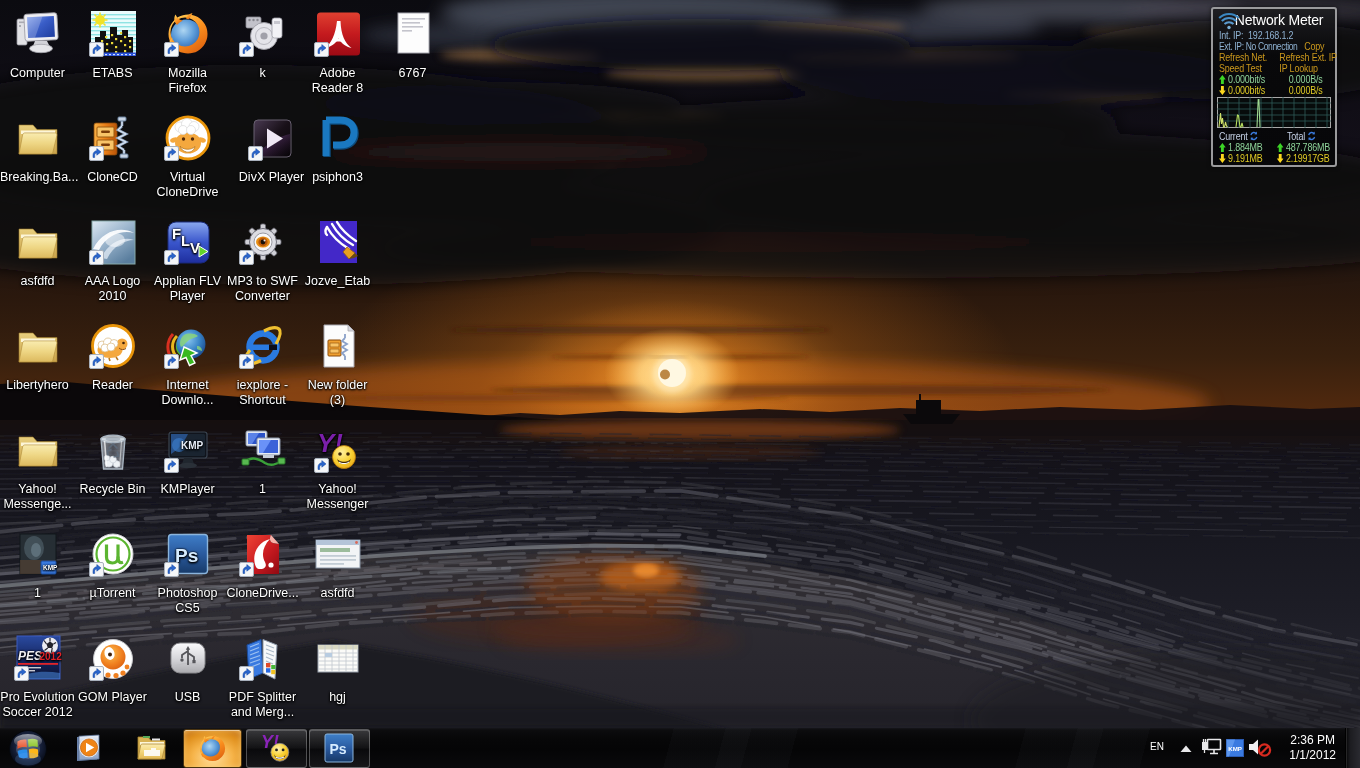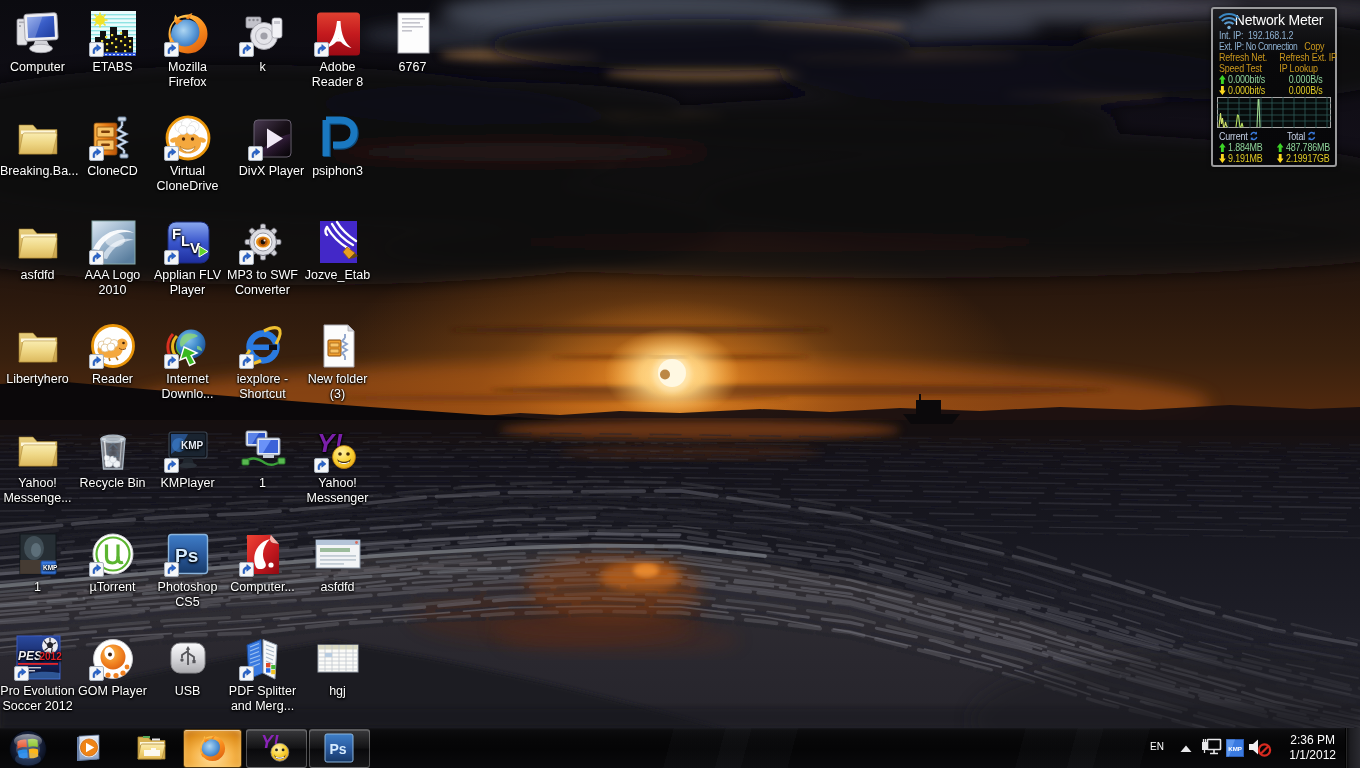--- a/index.html
+++ b/index.html
@@ -1,21 +1,21 @@
 <!DOCTYPE html>
 <html><head><meta charset="utf-8">
 <style>
 html,body{margin:0;padding:0}
 body{width:1360px;height:768px;overflow:hidden;background:#000;font-family:"Liberation Sans",sans-serif;position:relative}
 #wp{position:absolute;left:0;top:0}
 .cell{position:absolute;width:75px;text-align:center;color:#fff;font-size:12.5px;line-height:15px;text-shadow:0 1px 2px #000,0 1px 3px rgba(0,0,0,.95),0 0 2px #000}
 .ic{width:48px;height:48px;margin:0 auto;position:relative}
 .ic svg.m{position:absolute;left:0;top:0}
 .sc{position:absolute;left:0;bottom:1px;width:15px;height:15px}
-.lb{margin-top:2px}
+.lb{margin-top:8px}
 
 #gad{position:absolute;left:1211px;top:7px;width:122px;height:156px;background:linear-gradient(180deg,rgba(30,30,33,.95),rgba(9,9,11,.96) 30%,rgba(7,7,9,.97));border:2px solid #9a9a9c;border-radius:3px;font-size:10.5px;letter-spacing:-0.2px;color:#ccc;box-shadow:0 0 4px rgba(0,0,0,.6)}
 #gad .r{position:absolute;left:6px;width:124px;transform-origin:0 50%;transform:scaleX(0.85);white-space:nowrap}
 .blu{color:#8fb2d2}.org{color:#c9971c}.grn{color:#8fd49a}.yel{color:#e0cb25}
 .ga{display:inline-block;transform:translateY(1px)}
 
 #tb{position:absolute;left:0;top:728px;width:1360px;height:40px;background:linear-gradient(180deg,#16161a 0,#0c0c0e 2px,#070708 10px,#050506 55%,#0a0a0c 100%)}
 #tb .tbtn{position:absolute;top:1px;height:37px;border-radius:3px}
 .appb{border:1px solid rgba(255,255,255,.28);background:linear-gradient(180deg,rgba(130,130,135,.38),rgba(70,70,75,.22) 48%,rgba(28,28,32,.25) 52%,rgba(55,55,60,.3));box-shadow:inset 0 1px 0 rgba(255,255,255,.18)}
 #tray{position:absolute;right:0;top:0;height:40px;color:#fff}
@@ -892,21 +892,21 @@
           <path d="M8,5 L32,5 C30,9 31,12 34,13 L40,14 40,44 8,44 Z" fill="url(#sng_29)"></path>
           <path d="M32,5 L40,14 34,13 C31,12 30,9 32,5 Z" fill="#f8b0a8"></path>
           <path d="M17,37 C12,26 18,12 31,9 C24,16 22,25 26,32 C27.5,35 27,37.5 24.5,38.5 C22,39.5 18.5,39.5 17,37 Z" fill="#ffffff"></path>
           <circle cx="32" cy="35" r="2.6" fill="#ffffff"></circle>
         </svg>
         <svg class="sc" width="15" height="15" viewBox="0 0 15 15">
           <rect x="0.5" y="0.5" width="14" height="14" rx="1.5" fill="#f4f6f8" stroke="#a8b0bc"></rect>
           <path d="M4,11.5 L4,8.8 C4,6.5 5.9,4.8 7.8,4.8 L7.8,2.6 L12,5.9 L7.8,9.2 L7.8,7 C6.3,7 5.7,7.9 5.7,9.4 L5.7,11.5 Z" fill="#2a66cc" stroke="#17479e" stroke-width="0.5"></path>
         </svg>
       </div>
-      <div class="lb">Computer...</div>
+      <div class="lb">CloneDrive...</div>
     </div>
 <div class="cell" style="left:300px;top:530px">
       <div class="ic">
         <svg class="m" width="48" height="48" viewBox="0 0 48 48">
           <rect x="2" y="10" width="44" height="28" fill="#f2f4f6" stroke="#8a96a6" stroke-width="1"></rect>
           <rect x="2" y="10" width="44" height="5" fill="#b4c4d8"></rect>
           <circle cx="42.5" cy="12.5" r="1.4" fill="#d86a5a"></circle>
           <rect x="6" y="18" width="30" height="4" fill="#9cbc9c"></rect>
           <g fill="#c2ccd4">
             <rect x="6" y="25" width="36" height="1.8"></rect>

